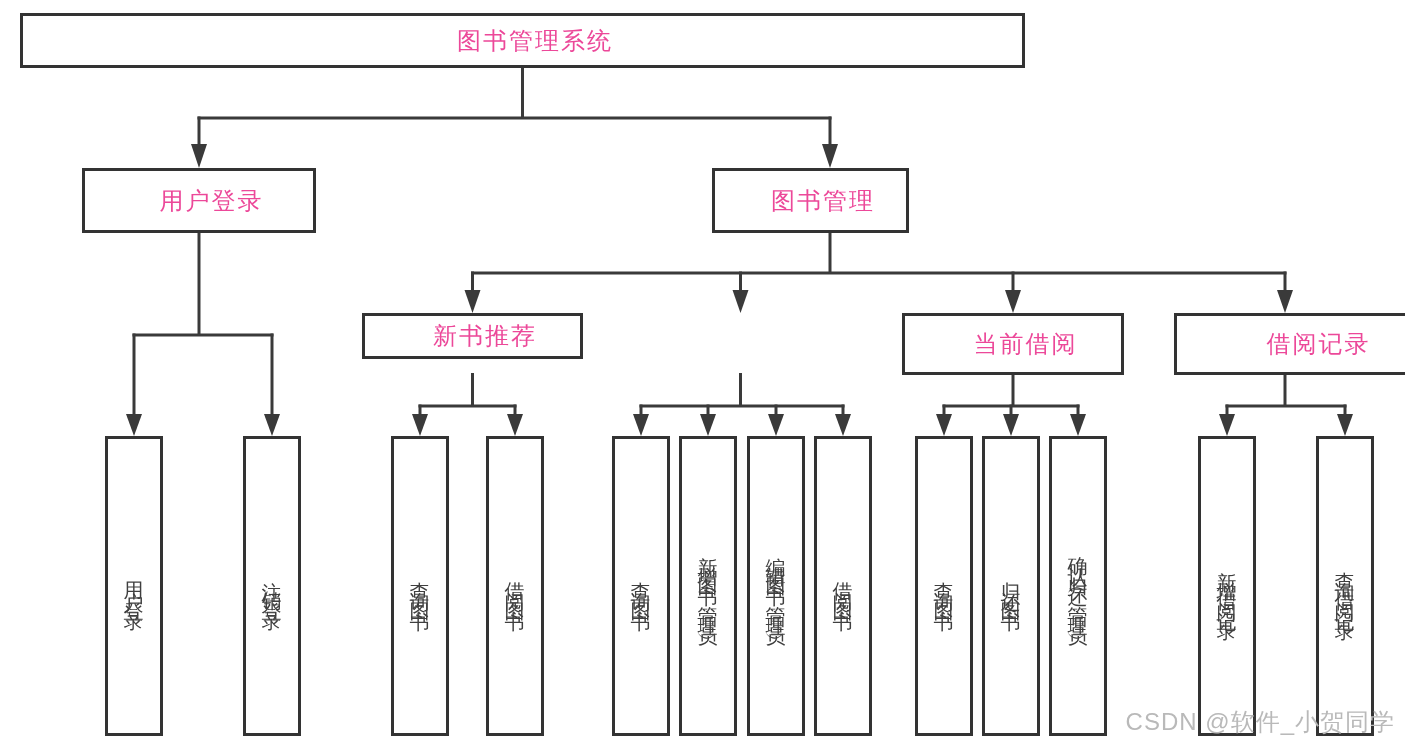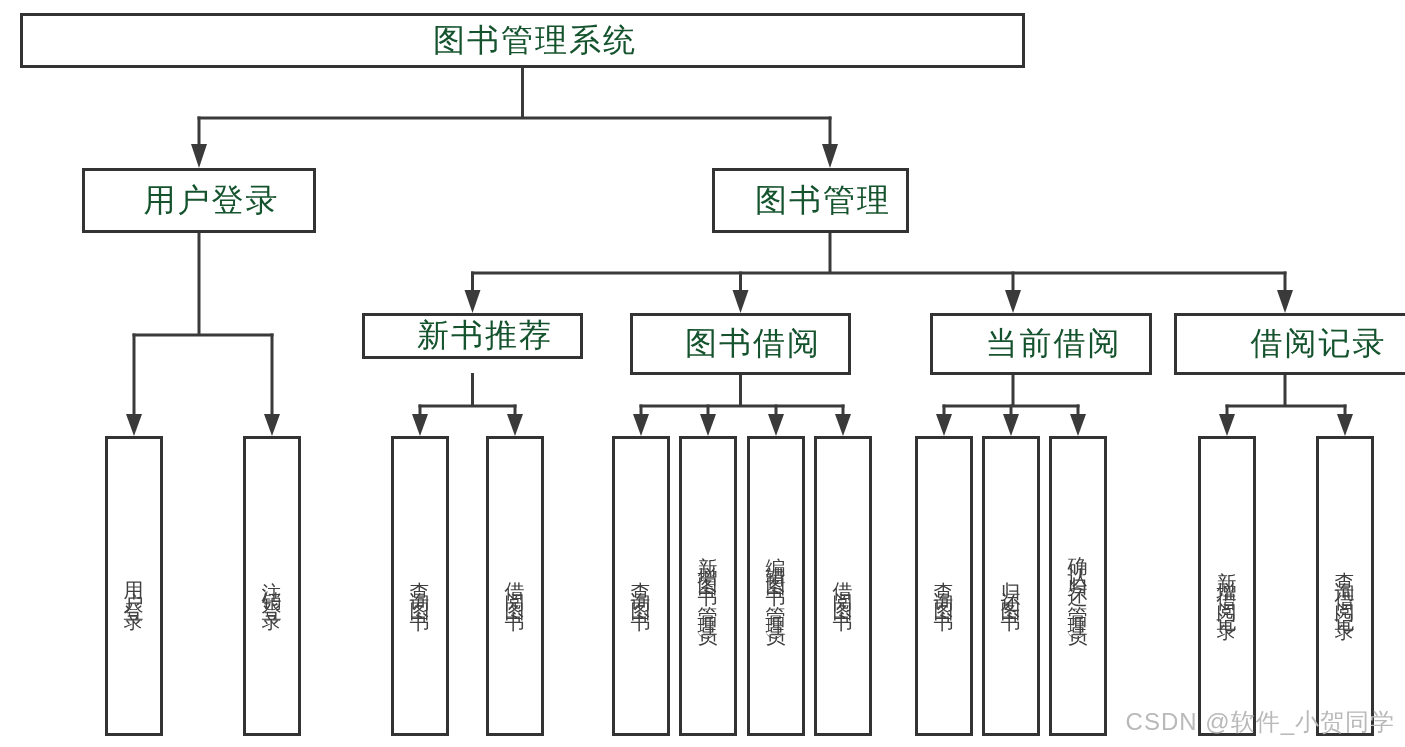--- a/index.html
+++ b/index.html
@@ -17,22 +17,22 @@
     width: 1405px; height: 747px;
   }
   .hbox {
     position: absolute;
     box-sizing: border-box;
     border: 3px solid #333333;
     background: #ffffff;
     display: flex;
     align-items: center;
     justify-content: center;
-    font-size: 32px;
-    color: #14532d;
+    font-size: 24px;
+    color: #ec4899;
     letter-spacing: 2px;
     white-space: nowrap;
     padding-left: 25px;
   }
   .vbox {
     position: absolute;
     box-sizing: border-box;
     width: 58px;
     height: 300px;
     top: 436px;
@@ -125,22 +125,21 @@
     <path d="M1345 404.5 L1345 416"></path>
     <polygon points="1337,414 1353,414 1345,436" fill="#3a3a3a" stroke="none"></polygon>
   </svg>
 
   <div class="hbox" style="left:20px; top:13px; width:1005px; height:55px;">图书管理系统</div>
 
   <div class="hbox" style="left:82px; top:168px; width:234px; height:65px;">用户登录</div>
   <div class="hbox" style="left:712px; top:168px; width:197px; height:65px;">图书管理</div>
 
   <div class="hbox" style="left:362px; top:313px; width:221px; height:46px;text-align:right;">新书推荐</div>
-  <div class="hbox" style="left:630px; top:313px; width:221px; height:62px;">图书借阅</div>
-  <div class="hbox" style="left:930px; top:313px; width:222px; height:62px;">当前借阅</div>
+  <div class="hbox" style="left:902px; top:313px; width:222px; height:62px;">当前借阅</div>
   <div class="hbox" style="left:1174px; top:313px; width:264px; height:62px;text-align:right;">借阅记录</div>
 
   <div class="vbox" style="left:105px;">用户登录</div>
   <div class="vbox" style="left:243px;">注销登录</div>
 
   <div class="vbox" style="left:391px;">查询图书</div>
   <div class="vbox" style="left:486px;">借阅图书</div>
 
   <div class="vbox" style="left:612px;">查询图书</div>
   <div class="vbox" style="left:679px;">新增图书（管理员）</div>

